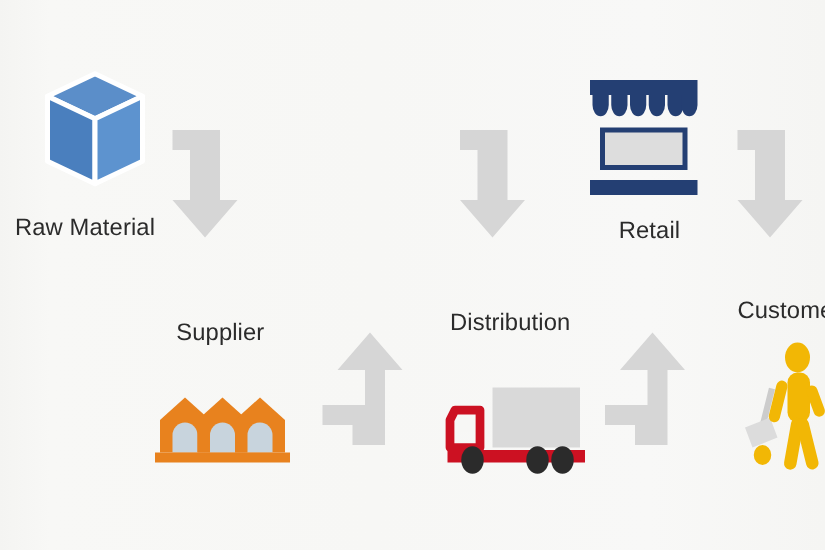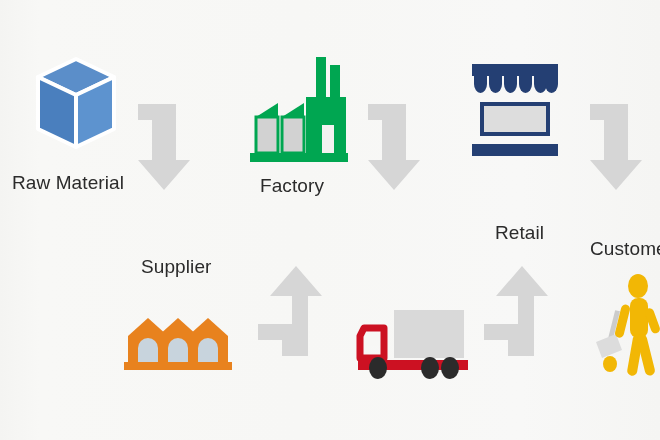--- a/index.html
+++ b/index.html
@@ -64,42 +64,20 @@
     </div>
     <div class="label" style="left:-8px; top:117px;">Raw Material</div>
   </div>
 
   <div class="arrow" style="left:136px; top:98px;">
     <svg width="78" height="96" viewBox="0 0 78 96">
       <path d="M2,6 L40,6 L40,62 L54,62 L28,92 L2,62 L16,62 L16,22 L2,22 Z" fill="#d6d6d6"></path>
     </svg>
   </div>
 
-  <div class="node" style="left:238px; top:55px; width:130px; height:150px;">
-    <div class="icon-wrap" style="left:8px; top:0px;">
-      <svg width="104" height="110" viewBox="0 0 104 110">
-
-        <rect x="70" y="2" width="10" height="42" fill="#00a651"></rect>
-        <rect x="84" y="10" width="10" height="34" fill="#00a651"></rect>
-
-        <rect x="60" y="42" width="40" height="56" fill="#00a651"></rect>
-
-        <rect x="76" y="70" width="12" height="28" fill="#f2f2f0"></rect>
-
-        <rect x="10" y="62" width="22" height="36" fill="#d2d2d2" stroke="#00a651" stroke-width="3"></rect>
-        <polygon points="10,62 32,48 32,62" fill="#00a651"></polygon>
-
-        <rect x="36" y="62" width="22" height="36" fill="#d2d2d2" stroke="#00a651" stroke-width="3"></rect>
-        <polygon points="36,62 58,48 58,62" fill="#00a651"></polygon>
-
-        <rect x="4" y="98" width="98" height="9" fill="#00a651"></rect>
-      </svg>
-    </div>
-    <div class="label" style="left:22px; top:120px;">Factory</div>
-  </div>
 
   <div class="arrow" style="left:366px; top:98px;">
     <svg width="78" height="96" viewBox="0 0 78 96">
       <path d="M2,6 L40,6 L40,62 L54,62 L28,92 L2,62 L16,62 L16,22 L2,22 Z" fill="#d6d6d6"></path>
     </svg>
   </div>
 
   <div class="node" style="left:462px; top:60px; width:120px; height:150px;">
     <div class="icon-wrap" style="left:4px; top:0px;">
       <svg width="100" height="102" viewBox="0 0 100 102">
@@ -113,21 +91,21 @@
           <path d="M53,16 h13 v8 a6.5,9 0 0 1 -13,0 z"></path>
           <path d="M68,16 h13 v8 a6.5,9 0 0 1 -13,0 z"></path>
           <path d="M79,16 h13 v8 a6.5,9 0 0 1 -13,0 z"></path>
         </g>
 
         <rect x="16" y="44" width="66" height="30" fill="#dddddd" stroke="#243f73" stroke-width="4"></rect>
 
         <rect x="6" y="84" width="86" height="12" fill="#243f73"></rect>
       </svg>
     </div>
-    <div class="label" style="left:33px; top:114px;margin-top:48px;">Retail</div>
+    <div class="label" style="left:33px; top:114px;">Retail</div>
   </div>
 
   <div class="arrow" style="left:588px; top:98px;">
     <svg width="78" height="96" viewBox="0 0 78 96">
       <path d="M2,6 L40,6 L40,62 L54,62 L28,92 L2,62 L16,62 L16,22 L2,22 Z" fill="#d6d6d6"></path>
     </svg>
   </div>
 
   <div class="node" style="left:118px; top:248px; width:130px; height:140px;">
     <div class="label" style="left:23px; top:8px;">Supplier</div>
@@ -148,20 +126,21 @@
     </div>
   </div>
 
   <div class="arrow" style="left:258px; top:262px;">
     <svg width="86" height="100" viewBox="0 0 86 100">
       <path d="M38,4 L64,34 L50,34 L50,94 L24,94 L24,78 L0,78 L0,62 L34,62 L34,34 L12,34 Z" fill="#d6d6d6"></path>
     </svg>
   </div>
 
   <div class="node" style="left:348px; top:248px; width:140px; height:140px;">
+    <div class="label" style="left:12px; top:0px;">Distribution</div>
     <div class="icon-wrap" style="left:2px; top:58px;">
       <svg width="126" height="78" viewBox="0 0 126 78">
 
         <rect x="44" y="4" width="70" height="48" fill="#d9d9d9"></rect>
 
         <path d="M14,22 L34,22 L34,52 L10,52 L10,30 Z" fill="none" stroke="#cc1122" stroke-width="7" stroke-linejoin="round"></path>
 
         <polygon points="18,28 30,28 30,40 16,40" fill="#f7f7f5"></polygon>
 
         <rect x="8" y="54" width="110" height="10" fill="#cc1122"></rect>

